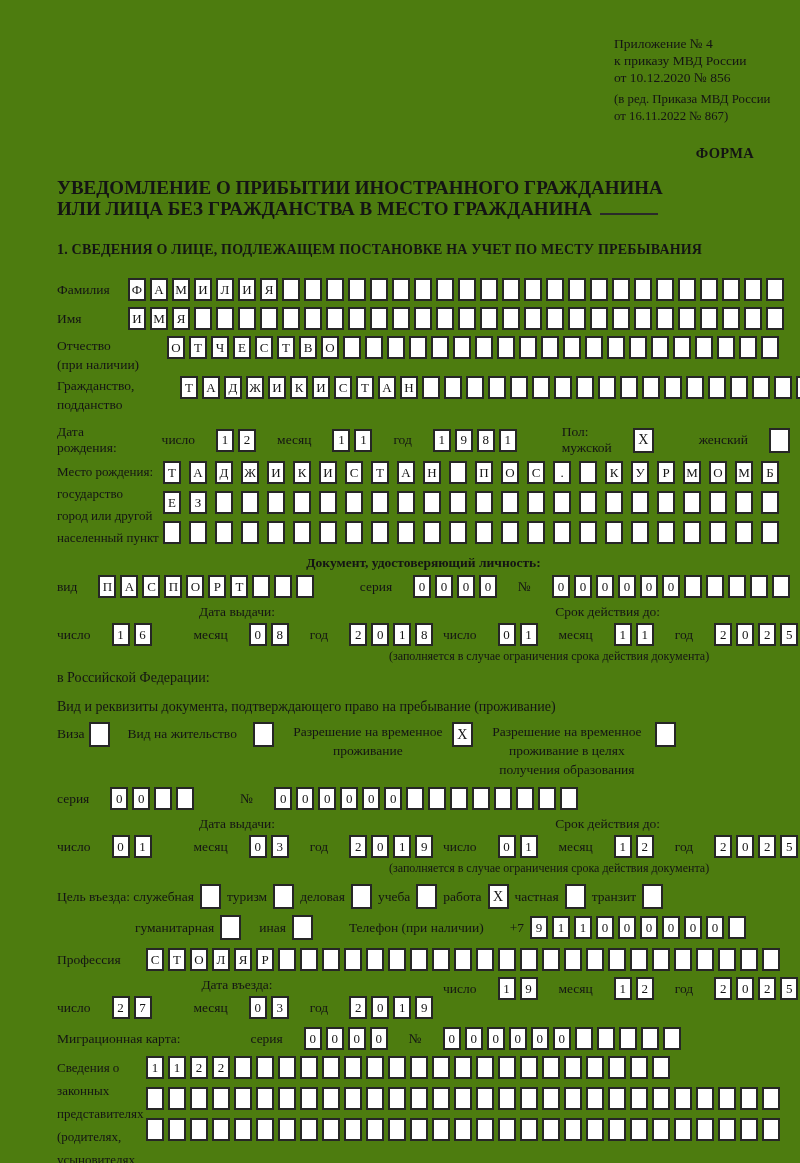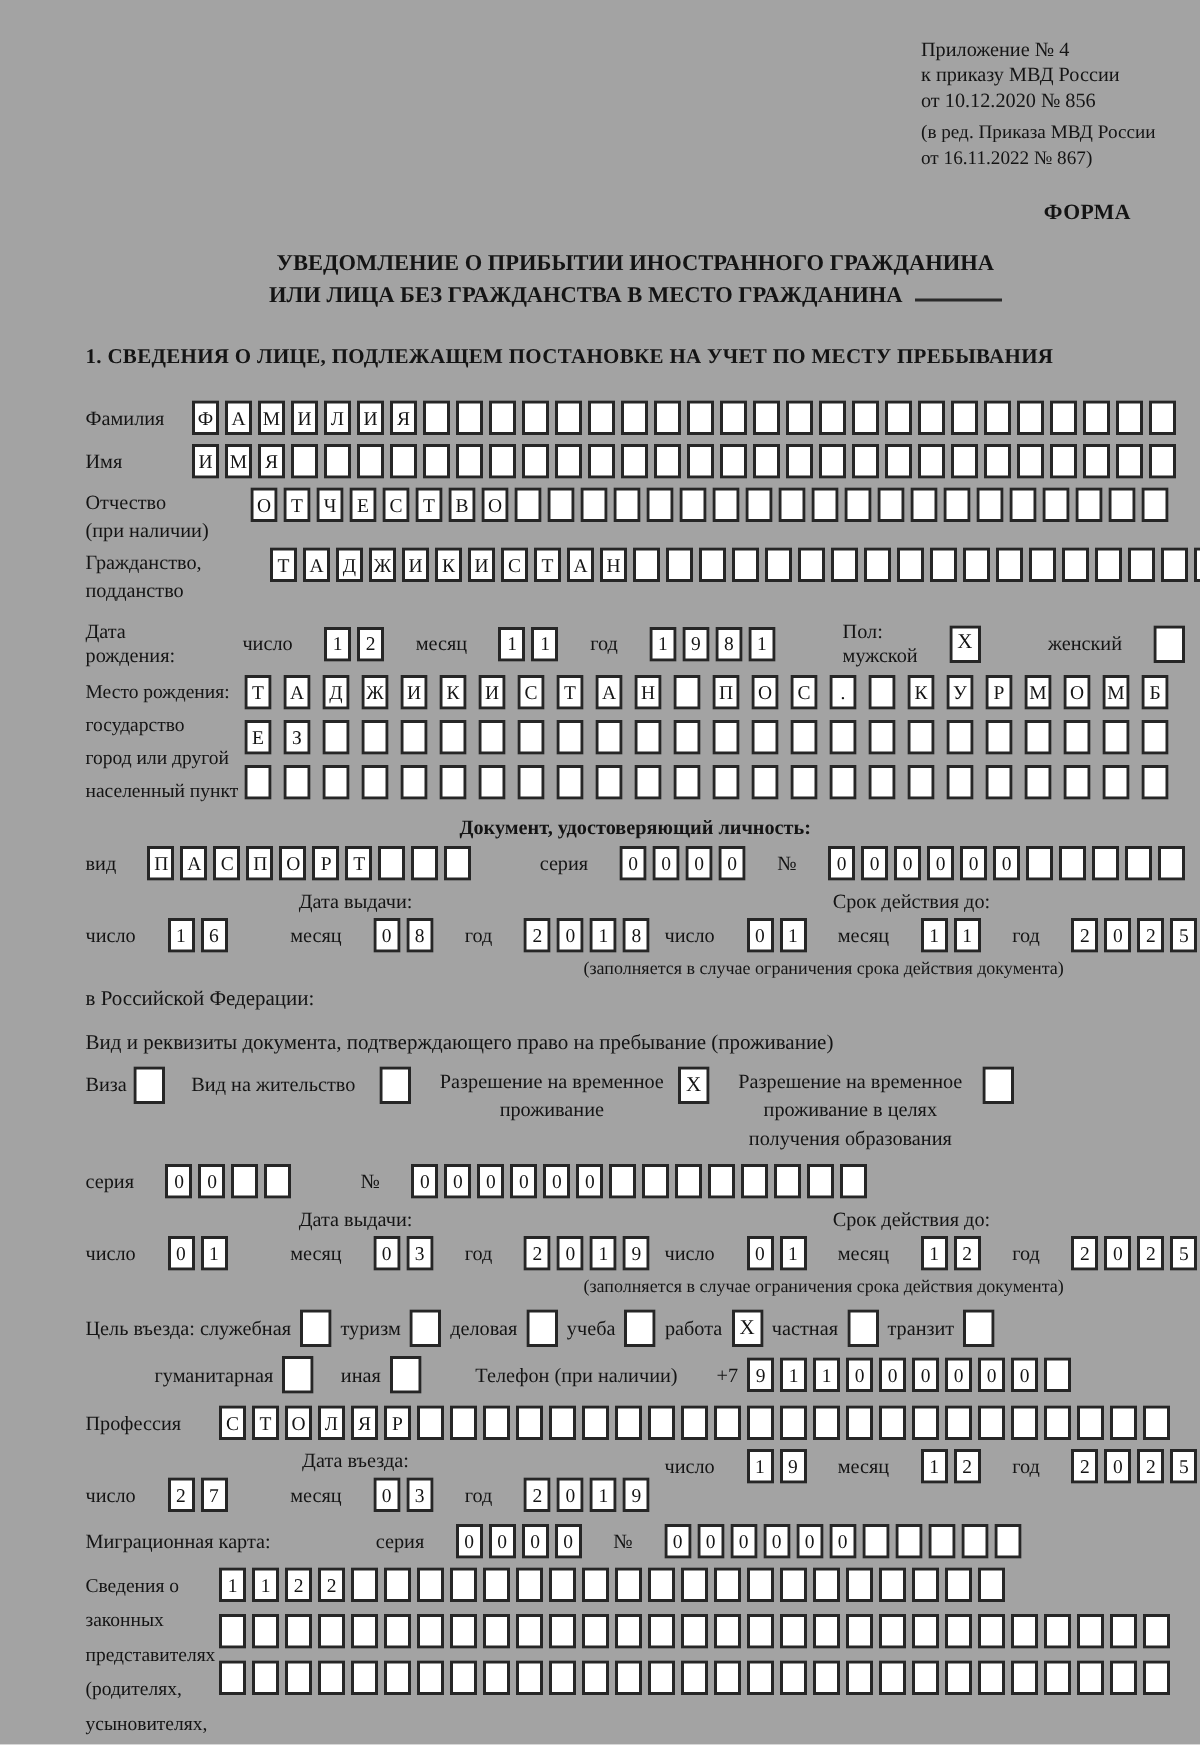--- a/index.html
+++ b/index.html
@@ -1,28 +1,28 @@
 <!DOCTYPE html>
 <html><head>
 <meta charset="utf-8">
 <style>
   * { margin:0; padding:0; box-sizing:border-box; }
   html,body { background:#ffffff; }
   .page {
     width:800px; height:1163px; overflow:hidden;
-    padding:24px 10px 10px 57px;
+    padding:35px 10px 10px 57px;
     font-family:"Liberation Serif", serif;
-    color:#141414; background:#a3a3a3; position:relative;
+    color:#141414; background:#4d7c0f; position:relative;
   }
   
   .hdr { width:176px; margin-left:auto; font-size:13.5px; line-height:17px; }
   .hdr .small { font-size:12.8px; margin-top:5px; }
   .forma { text-align:right; font-weight:bold; font-size:14.5px; margin:20px 36px 0 0; letter-spacing:.3px; }
   
-  .title { text-align:center; font-weight:bold; font-size:15px; line-height:21px; margin-top:15px; }
+  .title { text-align:left; font-weight:bold; font-size:19px; line-height:21px; margin-top:15px; }
   .blank-underline { display:inline-block; width:58px; border-bottom:2px solid #2a2a2a; height:14px; margin-left:8px; }
   .sec-heading { font-weight:bold; font-size:14px; margin-top:23px; letter-spacing:.2px; }
   
   .row { display:flex; align-items:flex-start; margin-top:6px; }
   .lbl { font-size:13.5px; line-height:18px; padding-top:3px; flex:none; }
   .lbl2 { font-size:13.5px; line-height:19px; flex:none; }
   .boxes { display:flex; gap:4px; flex:none; }
   .boxes.wide { gap:8px; }
   .bx {
     width:18px; height:23px; border:2px solid #262626;
@@ -538,21 +538,21 @@
     <span>учеба</span>
     <span class="cbx"></span>
     <span>работа</span>
     <span class="cbx">X</span>
     <span>частная</span>
     <span class="cbx"></span>
     <span>транзит</span>
     <span class="cbx"></span>
   </div>
 
-  <div class="daterow" style="margin-top:6px; gap:6px; margin-left:46px;">
+  <div class="daterow" style="margin-top:6px; gap:6px; margin-left:78px;">
     <span>гуманитарная</span>
     <span class="cbx"></span>
     <span style="width:6px;"></span>
     <span>иная</span>
     <span class="cbx"></span>
     <span style="width:24px;"></span>
     <span>Телефон (при наличии)</span>
     <span style="width:14px;"></span>
     <span>+7</span>
     <span class="boxes">

